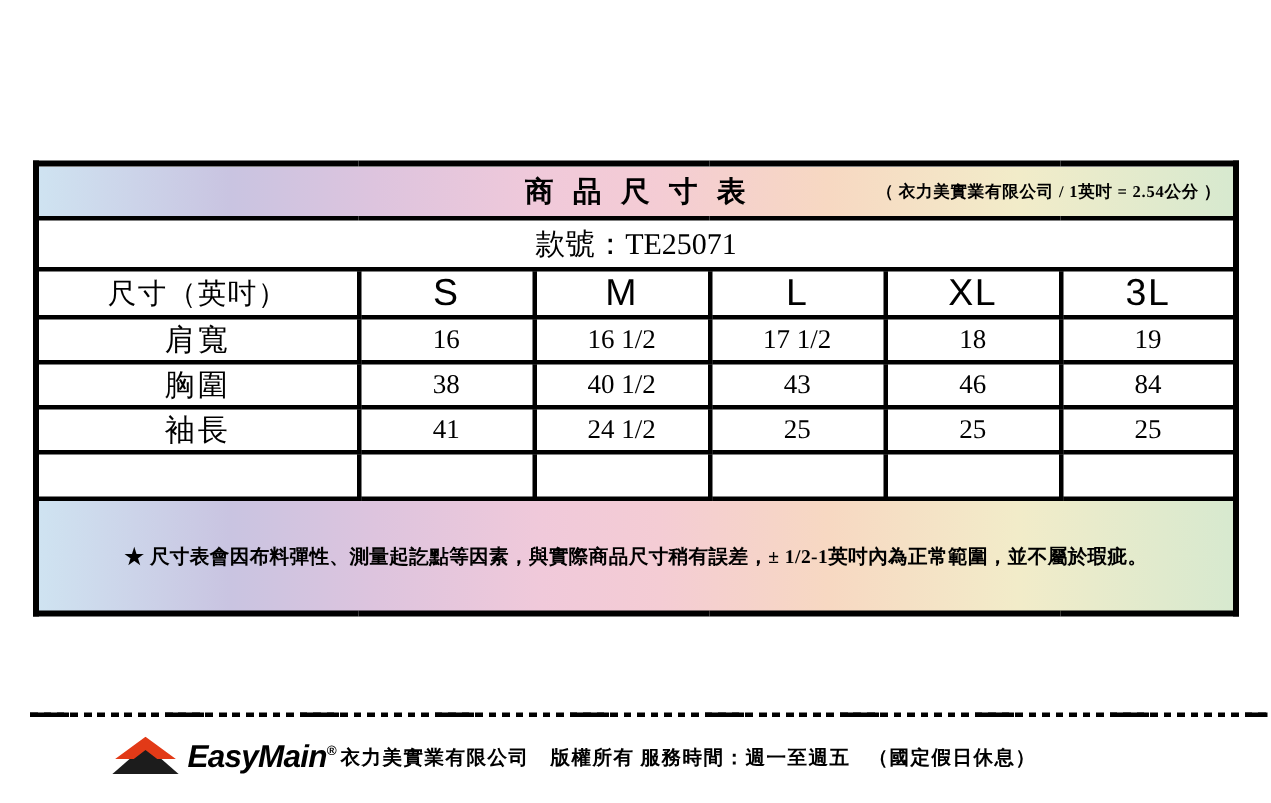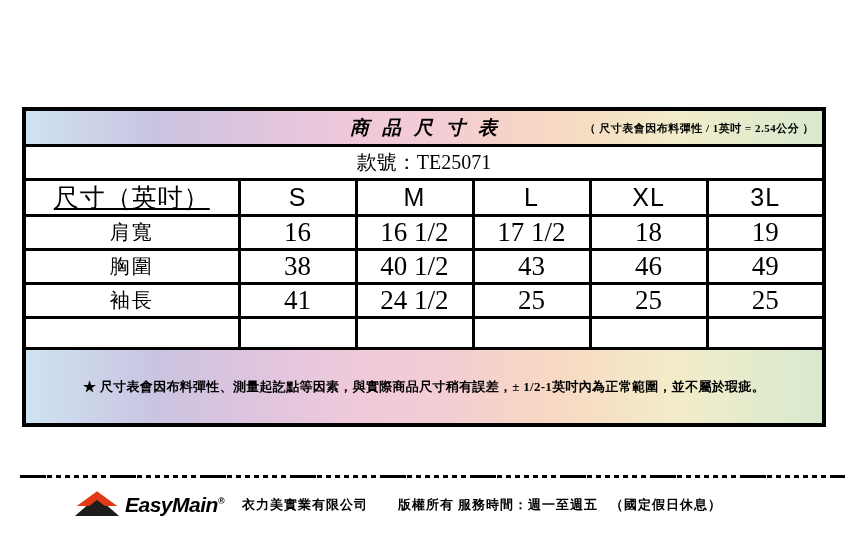--- a/index.html
+++ b/index.html
@@ -20,38 +20,38 @@
 
   .grad{
     background:linear-gradient(90deg,
       #cfe3f1 0%,#c9c4e1 16%,#ddc4de 28%,#f0c9da 42%,
       #f4ccd4 52%,#f7d8c2 66%,#f2ecc9 82%,#d7e9cf 100%);
   }
 
   td.title-cell{height:33px;position:relative;}
   .title-text{
     font-size:19px;font-weight:600;letter-spacing:13px;
-    display:inline-block;transform:translateX(6px);font-style:italic;
+    display:inline-block;transform:translateX(6px);
   }
   .title-note{
     position:absolute;right:8px;top:50%;transform:translateY(-50%);
     font-size:11px;font-weight:700;letter-spacing:0.5px;white-space:nowrap;
   }
 
   td.model-cell{height:31px;text-align:left;font-size:20px;padding-left:8px;}
 
   td.lblcol{border-right:7px double #000;}
-  td.label-head{height:28px;font-size:25px;letter-spacing:1px;text-decoration:underline;}
+  td.label-head{height:28px;font-size:19px;letter-spacing:1px;}
   td.size-head{
     height:28px;
     font-family:"Liberation Sans","DejaVu Sans",sans-serif;
     font-size:25px;letter-spacing:1px;
   }
   td.row-label{height:26px;font-size:20px;letter-spacing:2px;}
-  td.num-cell{height:26px;font-size:27px;}
+  td.num-cell{height:26px;font-size:18px;}
   td.empty-cell{height:28px;}
 
   td.footnote-cell{height:73px;}
   .footnote-text{
     font-size:13px;font-weight:700;letter-spacing:0.3px;white-space:nowrap;text-align:center;
   }
 
   
   .dashline{
     position:absolute;left:20px;top:475px;width:825px;height:3px;
@@ -65,22 +65,22 @@
     position:absolute;left:74px;top:489px;height:32px;
     display:flex;align-items:center;white-space:nowrap;
   }
   .logo-svg{display:block;margin-right:5px;}
   .brand{
     font-family:Liberation Sans, sans-serif;
     font-weight:700;font-style:italic;font-size:21px;letter-spacing:-0.5px;
   }
   .regmark{font-size:9px;vertical-align:8px;font-style:normal;}
   .f-cjk{font-size:13px;font-weight:700;letter-spacing:1px;}
-  .company{margin-left:18px;}
-  .copyright{margin-left:30px;}
+  .company{margin-left:3px;}
+  .copyright{margin-left:14px;}
   .service{margin-left:4px;}
   .hours{
     margin-left:8px;
     font-family:"Liberation Sans","DejaVu Sans",sans-serif;
     font-size:15px;font-weight:400;letter-spacing:0;
   }
   .holiday{margin-left:12px;}
 </style>
 </head>
 <body>
@@ -92,21 +92,21 @@
       <col style="width:117px">
         <col style="width:117px">
         <col style="width:117px">
       <col style="width:117px">
         <col style="width:117px">
     </colgroup>
     <tbody>
         <tr>
       <td class="title-cell grad" colspan="6">
         <span class="title-text">商品尺寸表</span>
-        <span class="title-note">（ 尺寸表會因布料彈性 / 1英吋 = 2.54公分 ）</span>
+        <span class="title-note">（ 衣力美實業有限公司 / 1英吋 = 2.54公分 ）</span>
       </td>
     </tr>
     <tr>
       <td class="model-cell" colspan="6">款號：TE25071</td>
     </tr>
     <tr>
       <td class="label-head lblcol">尺寸（英吋）</td>
       <td class="size-head">S</td>
       <td class="size-head">M</td>
       <td class="size-head">L</td>
@@ -120,21 +120,21 @@
       <td class="num-cell">17 1/2</td>
       <td class="num-cell">18</td>
       <td class="num-cell">19</td>
     </tr>
     <tr>
       <td class="row-label lblcol">胸圍</td>
       <td class="num-cell">38</td>
       <td class="num-cell">40 1/2</td>
       <td class="num-cell">43</td>
       <td class="num-cell">46</td>
-      <td class="num-cell">49</td>
+      <td class="num-cell">84</td>
     </tr>
     <tr>
       <td class="row-label lblcol">袖長</td>
       <td class="num-cell">41</td>
       <td class="num-cell">24 1/2</td>
       <td class="num-cell">25</td>
       <td class="num-cell">25</td>
       <td class="num-cell">25</td>
     </tr>
     <tr>

